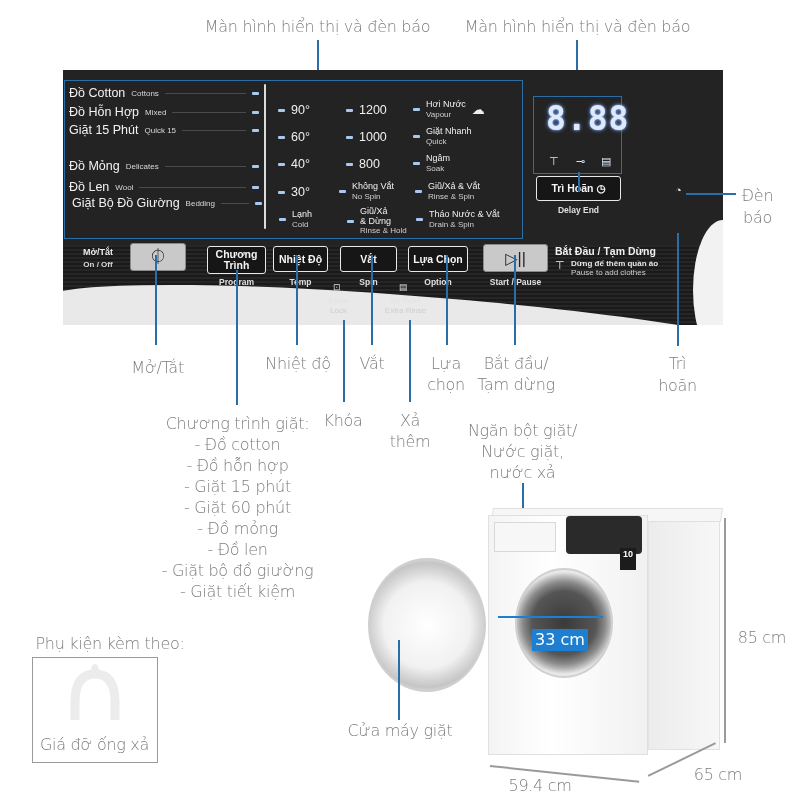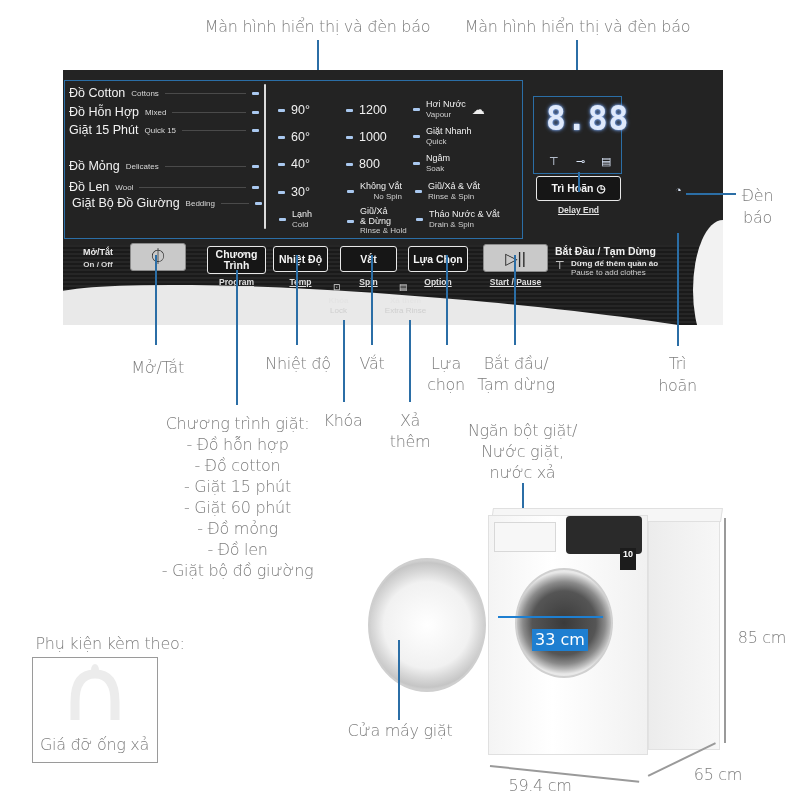--- a/index.html
+++ b/index.html
@@ -21,21 +21,21 @@
   .led { width: 7px; height: 3px; background: #a9c8ef; border-radius: 1px; flex-shrink: 0; }
   .opt { position: absolute; display: flex; align-items: center; }
   .opt .led { margin-right: 6px; }
   .opt-big { color: #f0f0f0; font-size: 12.5px; }
   .opt-two { color: #f0f0f0; font-size: 9px; line-height: 9.5px; }
   .opt-two .en { color: #cfcfcf; font-size: 8px; }
   .divider-v { position: absolute; left: 201px; top: 14px; width: 2px; height: 145px; background: #dcdcdc; border-radius: 1px; }
   .seg { position: absolute; left: 483px; top: 30px; width: 80px; height: 38px; font-family: "DejaVu Sans Mono", monospace; font-size: 33px; font-weight: bold; color: #dfe9fb; text-shadow: 0 0 4px #6f9ff0, 0 0 2px #9fc0f7; letter-spacing: 1px; line-height: 38px; }
   .btn-dark { position: absolute; height: 26px; border: 1.5px solid #e8e8e8; border-radius: 3px; background: #161616; color: #f4f4f4; font-size: 10.5px; font-weight: bold; display: flex; align-items: center; justify-content: center; text-align: center; line-height: 11px; }
   .btn-light { position: absolute; height: 28px; background: #c9c9c9; border-radius: 3px; border: 1px solid #8a8a8a; display: flex; align-items: center; justify-content: center; }
-  .sub-label { position: absolute; color: #e0e0e0; font-size: 8.5px; font-weight: bold; text-align: center; white-space: nowrap; text-decoration: underline; }
+  .sub-label { position: absolute; color: #e0e0e0; font-size: 8.5px; font-weight: bold; text-align: center; white-space: nowrap; }
   .tiny { position: absolute; color: #cfcfcf; font-size: 8px; text-align: center; white-space: nowrap; line-height: 9px; }
   .icon-sm { position: absolute; color: #dbe6f8; font-size: 11px; }
   
   .machine-body { position: absolute; left: 488px; top: 515px; width: 160px; height: 240px; background: linear-gradient(90deg, #f4f4f4, #ffffff 40%, #f1f1f1); border: 1px solid #e0e0e0; }
   .machine-side { position: absolute; left: 648px; top: 510px; width: 72px; height: 240px; background: linear-gradient(90deg, #ececec, #f7f7f7); border: 1px solid #e2e2e2; }
   .machine-top { position: absolute; left: 492px; top: 508px; width: 230px; height: 14px; background: #f6f6f6; border: 1px solid #e0e0e0; transform: skewX(-8deg); }
   .ctrl-strip { position: absolute; left: 566px; top: 516px; width: 76px; height: 38px; background: #2a2a2a; border-radius: 4px; }
   .drawer { position: absolute; left: 494px; top: 522px; width: 62px; height: 30px; background: #f7f7f7; border: 1px solid #d8d8d8; }
   .drum-ring { position: absolute; left: 515px; top: 568px; width: 98px; height: 110px; border-radius: 50%; background: radial-gradient(circle, #3a3a3a 0%, #555 45%, #8a8a8a 58%, #bdbdbd 66%, #e8e8e8 72%); border: 2px solid #d0d0d0; }
   .door { position: absolute; left: 368px; top: 558px; width: 118px; height: 134px; border-radius: 50%; background: radial-gradient(circle, #ffffff 0%, #f1f1f1 50%, #d8d8d8 62%, #c5c5c5 72%, #ececec 82%); border: 2px solid #cfcfcf; }
@@ -123,21 +123,21 @@
       <span class="opt-big">1200</span>
     </div>
   <div class="opt" style="left:283px;top:60px;">
       <span class="led"></span>
       <span class="opt-big">1000</span>
     </div>
   <div class="opt" style="left:283px;top:87px;">
       <span class="led"></span>
       <span class="opt-big">800</span>
     </div>
-  <div class="opt" style="left:284px;top:112px;text-align:right;">
+  <div class="opt" style="left:276px;top:112px;">
       <span class="led"></span>
       <span class="opt-two"><span>Không Vắt</span><br><span class="en">No Spin</span></span>
     </div>
   <div class="opt" style="left:284px;top:137px;">
       <span class="led"></span>
       <span class="opt-two"><span>Giũ/Xả</span><br><span>&amp; Dừng</span><br><span class="en">Rinse &amp; Hold</span></span>
     </div>
 
   <div class="opt" style="left:350px;top:30px;">
       <span class="led"></span>
@@ -226,27 +226,28 @@
 <div class="callout" style="left:258px;top:353px;width:80px;">Nhiệt độ</div>
 <div class="callout" style="left:352px;top:353px;width:40px;">Vắt</div>
 <div class="callout" style="left:420px;top:353px;width:52px;"><span>Lựa</span><br><span>chọn</span></div>
 <div class="callout" style="left:470px;top:353px;width:92px;"><span>Bắt đầu/</span><br><span>Tạm dừng</span></div>
 <div class="callout" style="left:655px;top:353px;width:45px;line-height:22px;"><span>Trì</span><br><span>hoãn</span></div>
 <div class="callout" style="left:318px;top:410px;width:50px;">Khóa</div>
 <div class="callout" style="left:385px;top:410px;width:50px;"><span>Xả</span><br><span>thêm</span></div>
 
 <div class="callout" style="left:150px;top:413px;width:175px;">
   <div>Chương trình giặt:</div>
+  <div>- Đồ cotton</div>
   <div>- Đồ hỗn hợp</div>
-  <div>- Đồ cotton</div>
   <div>- Giặt 15 phút</div>
   <div>- Giặt 60 phút</div>
   <div>- Đồ mỏng</div>
   <div>- Đồ len</div>
   <div>- Giặt bộ đồ giường</div>
+  <div>- Giặt tiết kiệm</div>
 </div>
 
 <div class="callout" style="left:455px;top:420px;width:135px;"><span>Ngăn bột giặt/</span><br><span>Nước giặt,</span><br><span>nước xả</span></div>
 <div class="line" style="left:522px;top:483px;width:1.5px;height:40px;"></div>
 
 <div class="machine-side"></div>
 <div class="machine-top"></div>
 <div class="machine-body"></div>
 <div class="drawer"></div>
 <div class="ctrl-strip"></div>

